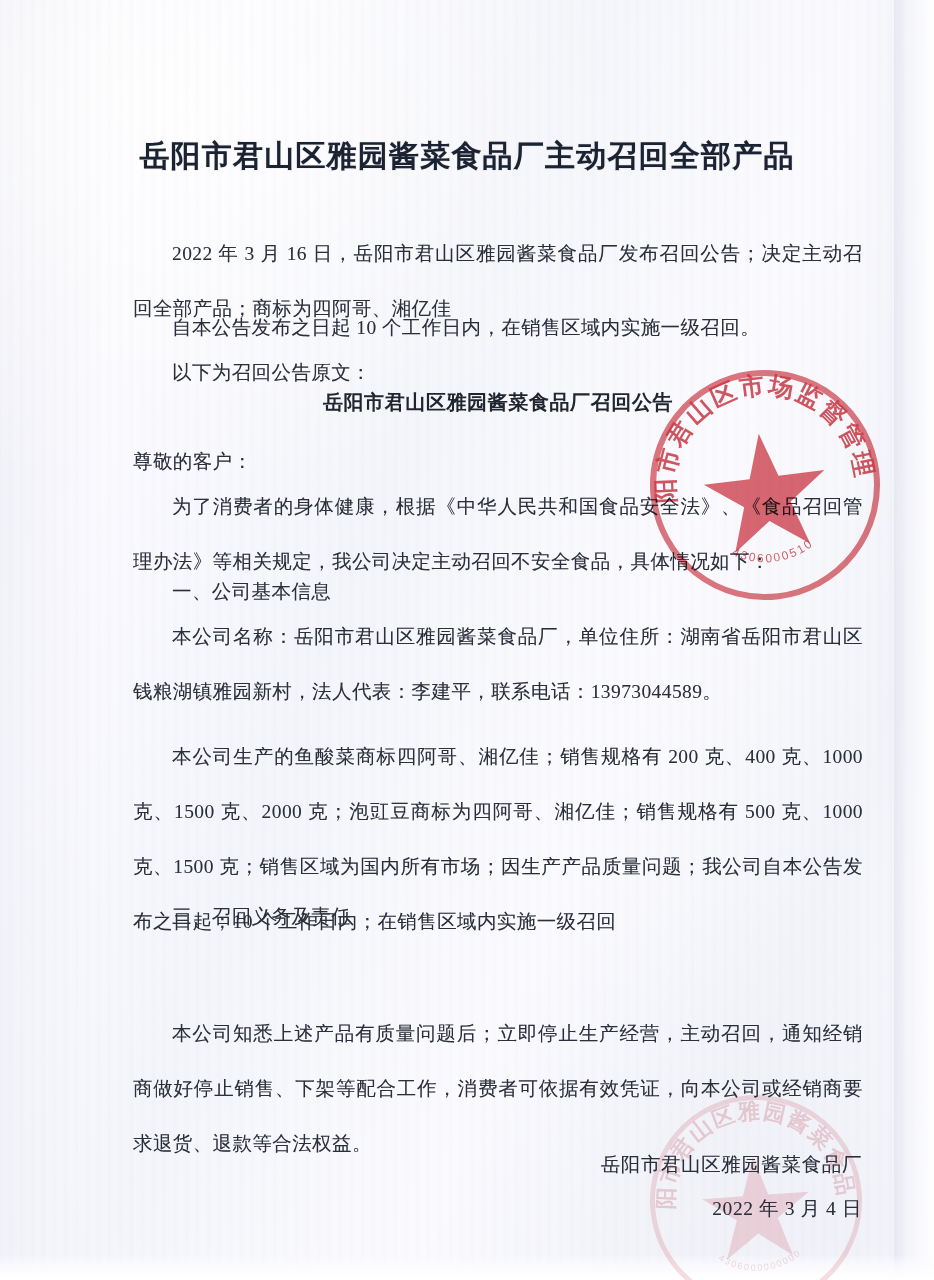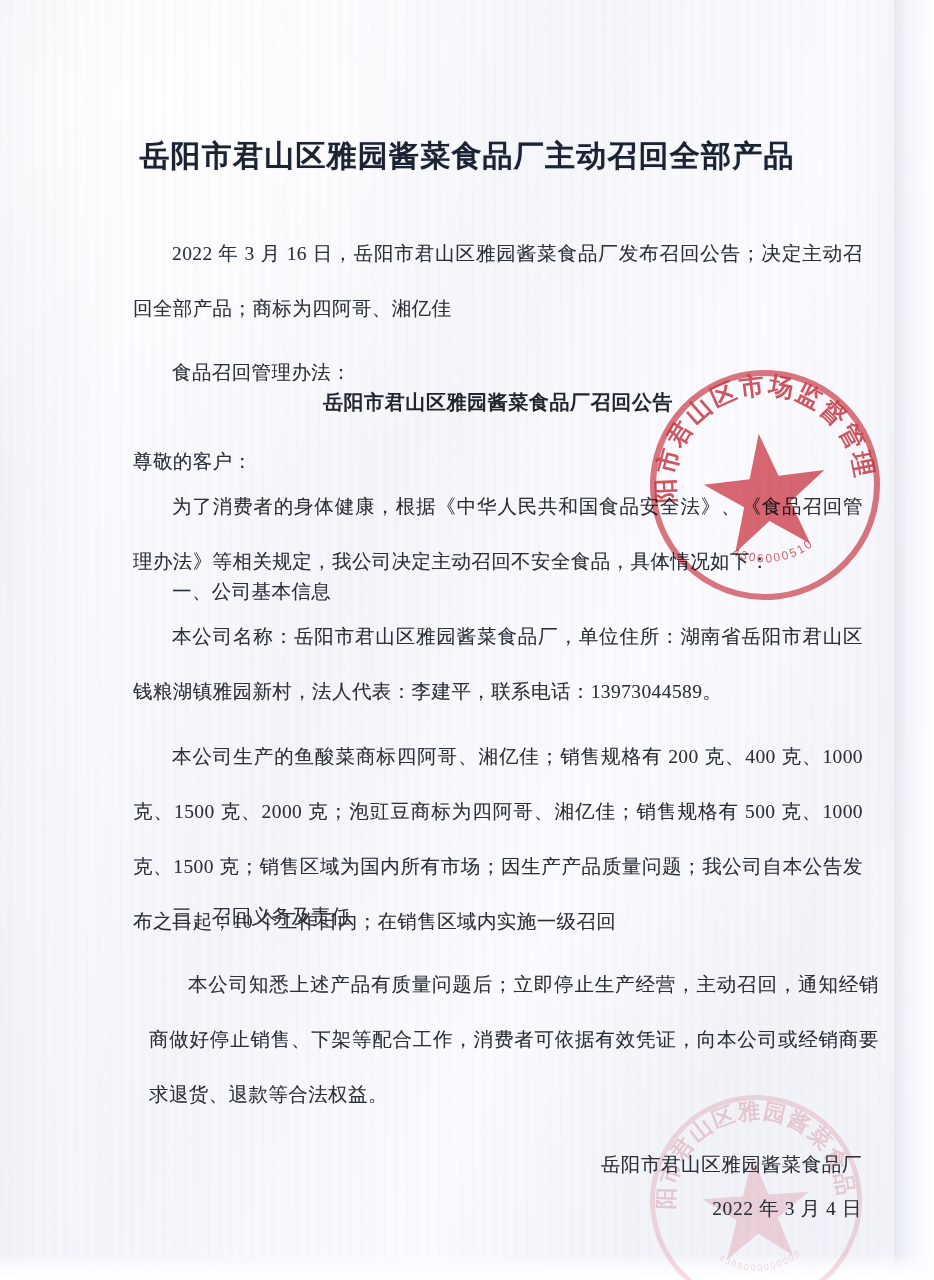--- a/index.html
+++ b/index.html
@@ -200,37 +200,38 @@
     </text>
   </svg>
 </div>
 
 <div id="content">
 
   <div class="doc-title">岳阳市君山区雅园酱菜食品厂主动召回全部产品</div>
 
   <div class="body-block indent" style="top:226px;">2022 年 3 月 16 日，岳阳市君山区雅园酱菜食品厂发布召回公告；决定主动召回全部产品；商标为四阿哥、湘亿佳</div>
 
-
-  <div class="body-block indent" style="top:345px;">食品召回管理办法：</div>
+  <div class="body-block indent" style="top:300px;">自本公告发布之日起 10 个工作日内，在销售区域内实施一级召回。</div>
+
+  <div class="body-block indent" style="top:345px;">以下为召回公告原文：</div>
 
   <div class="sub-title" style="top:389px;text-align:center;">岳阳市君山区雅园酱菜食品厂召回公告</div>
 
   <div class="body-block indent" style="top:479px;">为了消费者的身体健康，根据《中华人民共和国食品安全法》、《食品召回管理办法》等相关规定，我公司决定主动召回不安全食品，具体情况如下：</div>
 
   <div class="body-block noindent" style="top:434px;">尊敬的客户：</div>
 
   <div class="body-block indent" style="top:564px;">一、公司基本信息</div>
 
   <div class="body-block indent" style="top:609px;">本公司名称：岳阳市君山区雅园酱菜食品厂，单位住所：湖南省岳阳市君山区钱粮湖镇雅园新村，法人代表：李建平，联系电话：13973044589。</div>
 
 
   <div class="body-block indent" style="top:729px;">本公司生产的鱼酸菜商标四阿哥、湘亿佳；销售规格有 200 克、400 克、1000 克、1500 克、2000 克；泡豇豆商标为四阿哥、湘亿佳；销售规格有 500 克、1000 克、1500 克；销售区域为国内所有市场；因生产产品质量问题；我公司自本公告发布之日起；10 个工作日内；在销售区域内实施一级召回</div>
 
   <div class="body-block indent" style="top:889px;">三、召回义务及责任</div>
 
-  <div class="body-block indent" style="top:957px;margin-left:16px;">本公司知悉上述产品有质量问题后；立即停止生产经营，主动召回，通知经销商做好停止销售、下架等配合工作，消费者可依据有效凭证，向本公司或经销商要求退货、退款等合法权益。</div>
+  <div class="body-block indent" style="top:1006px;">本公司知悉上述产品有质量问题后；立即停止生产经营，主动召回，通知经销商做好停止销售、下架等配合工作，消费者可依据有效凭证，向本公司或经销商要求退货、退款等合法权益。</div>
 
   <div class="sign-block" style="top:1143px;">岳阳市君山区雅园酱菜食品厂</div>
 
   <div class="sign-block" style="top:1187px;">2022 年 3 月 4 日</div>
 
 </div>
 
 </body></html>

